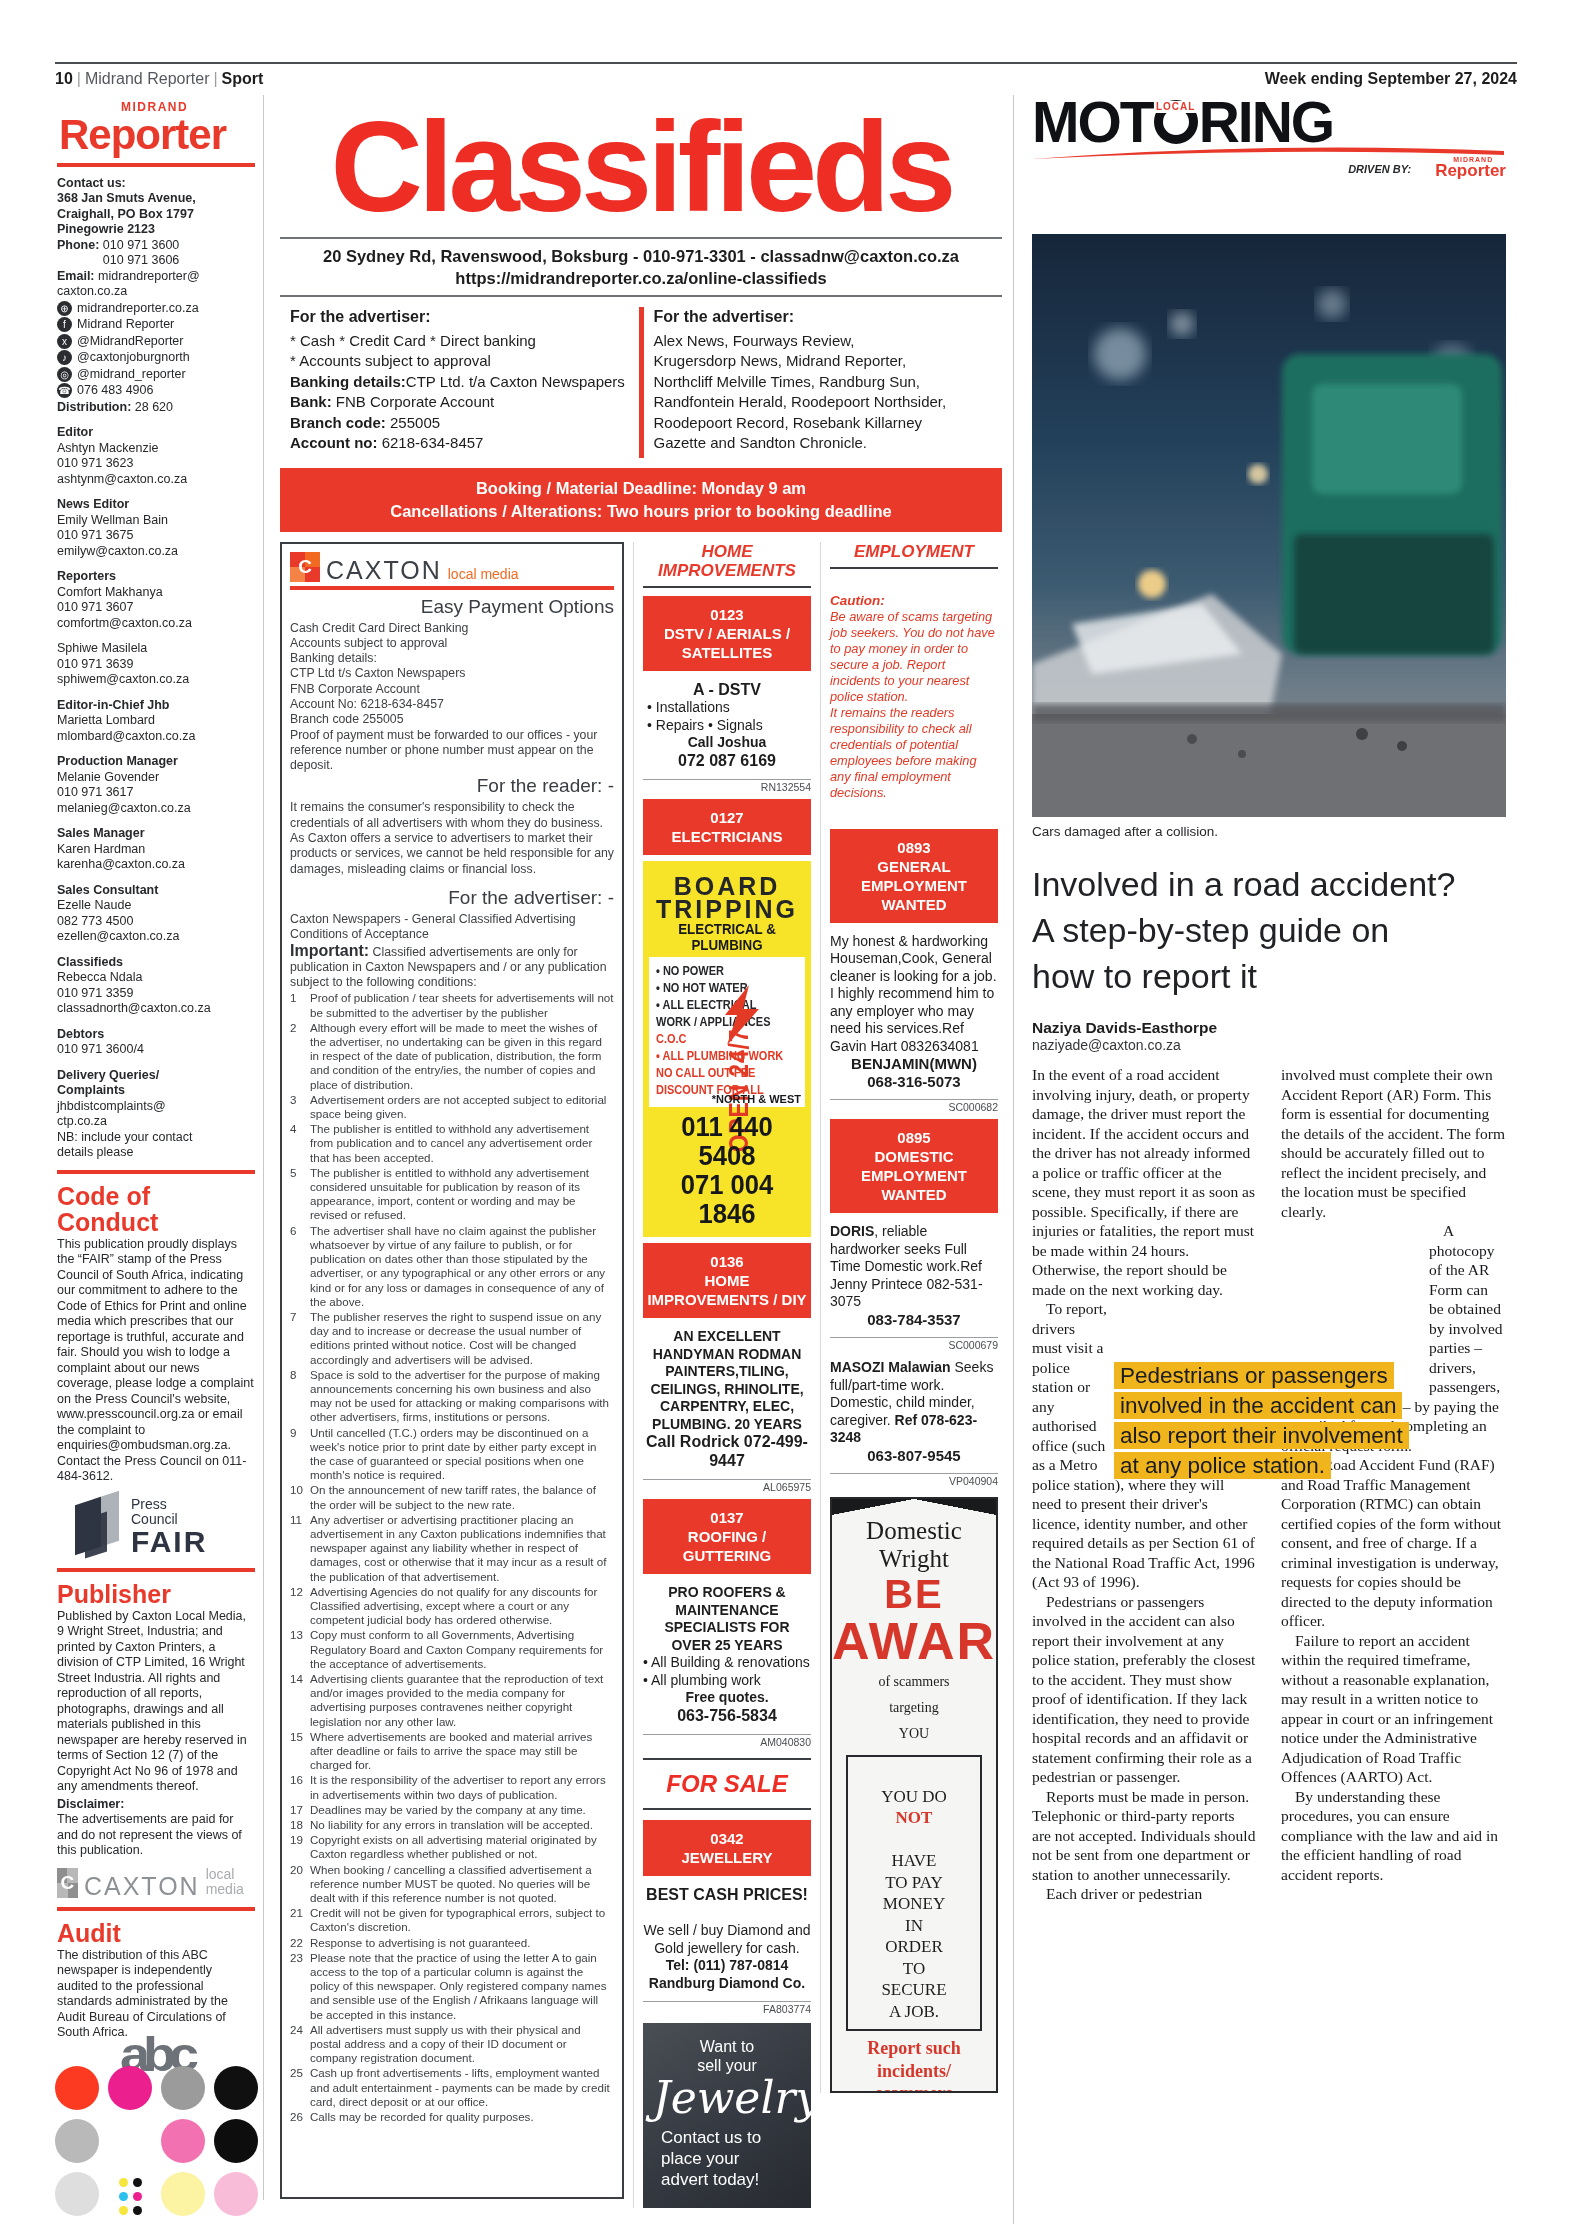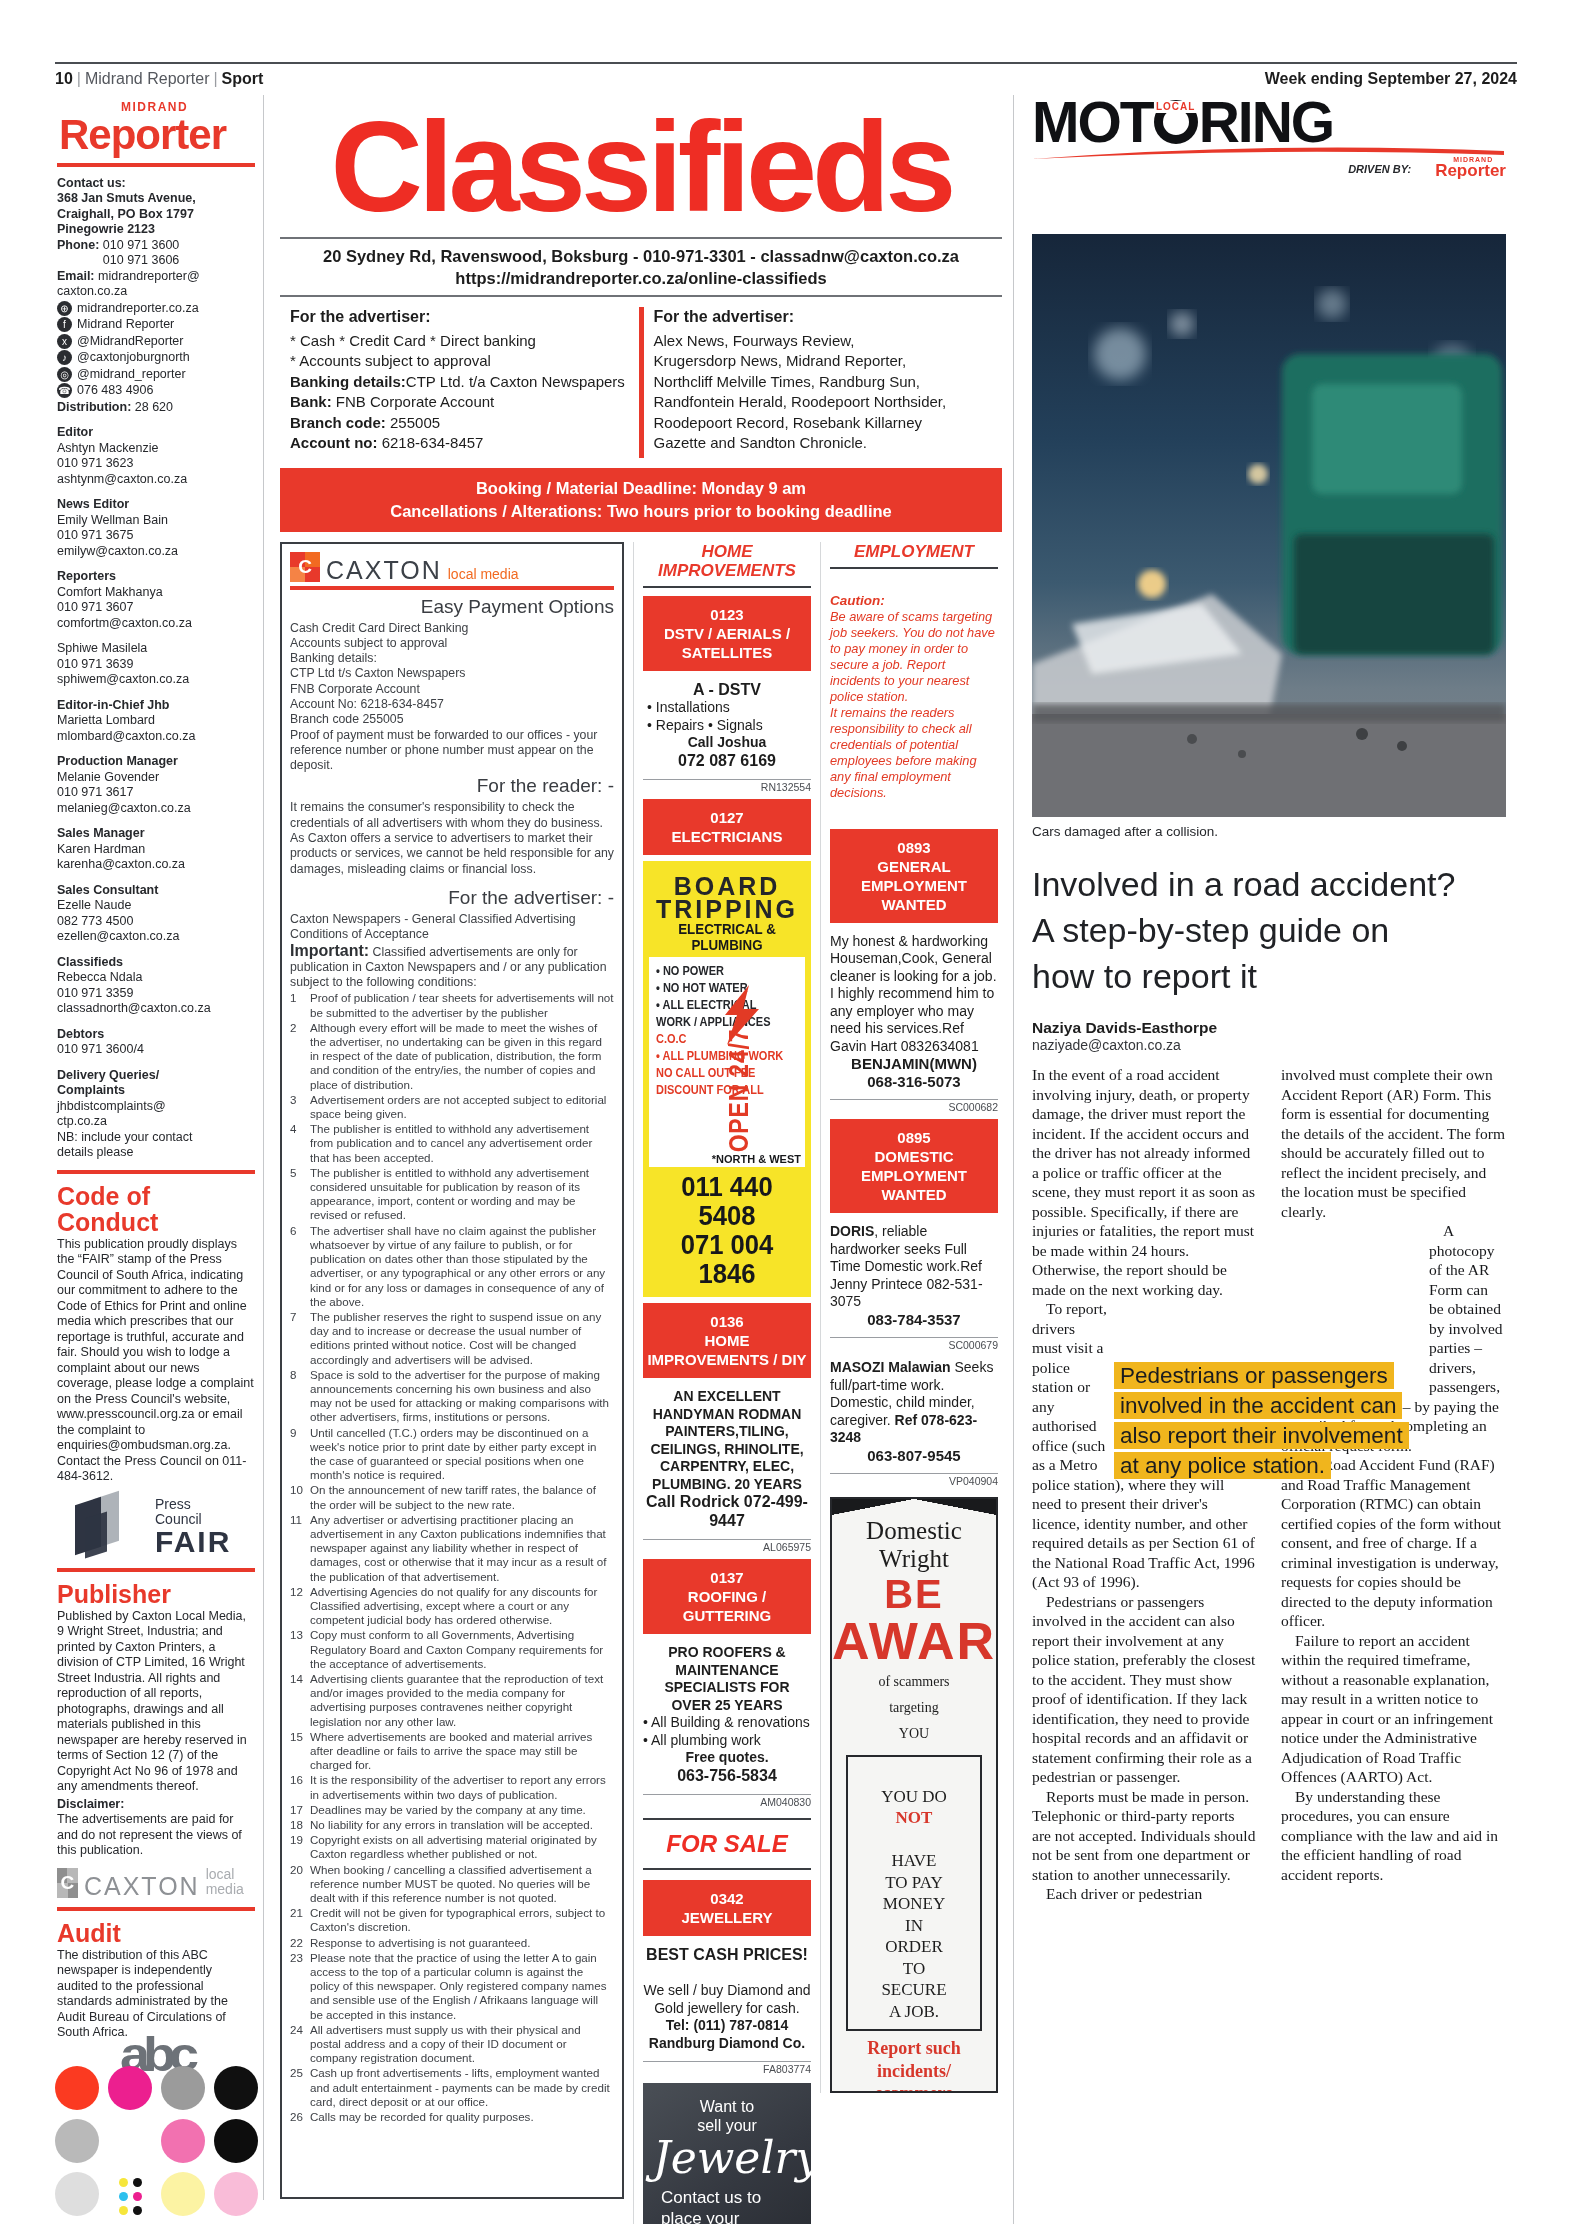--- a/index.html
+++ b/index.html
@@ -30,21 +30,21 @@
   .pre { white-space:pre-line; }
   .soc { display:flex; align-items:center; gap:5px; margin:1px 0; }
   .sicon { width:15px; height:15px; border-radius:50%; background:#2b2d31; color:#fff; font-size:10px;
            display:inline-flex; align-items:center; justify-content:center; flex:0 0 15px; }
   .staff { margin:10px 0 0 0; }
   .staff h4 { font-size:12.5px; font-weight:700; white-space:pre-line; }
   .staff-lines { white-space:pre-line; }
   .sb-red-head { color:#e8392b; font-weight:700; font-size:25px; line-height:26px; margin-bottom:2px; }
   .sb-par { margin-bottom:2px; }
   
-  .pc-logo { display:flex; align-items:center; gap:28px; margin:10px 0 4px 18px; }
+  .pc-logo { display:flex; align-items:center; gap:4px; margin:10px 0 4px 18px; }
   .pc-mark { position:relative; width:52px; height:64px; }
   .pc-mark i { position:absolute; display:block; }
   .pc-a { left:0; top:6px; width:26px; height:50px; background:#2e3442; transform:skewY(-18deg); }
   .pc-b { left:18px; top:0; width:26px; height:50px; background:#9aa0a8; transform:skewY(-18deg); opacity:.8; }
   .pc-c { left:10px; top:20px; width:22px; height:40px; background:#2e3442; transform:skewY(-18deg); opacity:.92; }
   .pc-text { line-height:15px; color:#2e3442; font-size:14px; }
   .pc-text .fair { font-size:30px; font-weight:700; letter-spacing:2px; line-height:30px; }
   
   .cx-logo { display:flex; align-items:flex-end; gap:6px; margin:8px 0 2px 0; }
   .cx-sq { width:30px; height:30px; position:relative; color:#fff; font-weight:700; font-size:19px;
@@ -92,21 +92,21 @@
   .cat-box { background:#e8392b; color:#fff; font-weight:700; font-size:15px; line-height:19px;
              text-align:center; padding:9px 2px; white-space:pre-line; margin:6px 0; }
   .ad { text-align:center; font-size:14px; line-height:17.5px; padding:4px 0; }
   .ad b.big { font-size:16px; }
   .ref-row { border-top:1px solid #9a9da2; text-align:right; font-size:10.5px; color:#4a4d52; padding-top:1px; margin:5px 0 4px 0; }
 
   
   .board { background:#f7e428; padding:14px 6px 8px 6px; margin:6px 0; }
   .bt-title { font-weight:700; font-size:25px; line-height:23px; letter-spacing:3px; color:#24262a; text-align:center; }
   .bt-sub { font-weight:700; font-size:14.5px; color:#17181b; text-align:center; transform:scaleX(.92); }
-  .bt-inner { background:#fff; margin-top:4px; padding:6px 4px 4px 7px; position:relative; height:210px; text-align:left; }
+  .bt-inner { background:#fff; margin-top:4px; padding:6px 4px 4px 7px; position:relative; height:150px; text-align:left; }
   .bt-item { font-weight:700; font-size:12.5px; line-height:17px; transform-origin:left; transform:scaleX(.88); white-space:nowrap; }
   .bt-blk { color:#24262a; } .bt-red { color:#e23a25; }
   .bt-open { position:absolute; right:-8px; top:118px; transform:rotate(-90deg) scaleX(.85); transform-origin:center;
              color:#e23a25; font-weight:700; font-size:27px; letter-spacing:1px; white-space:nowrap; }
   .bt-bolt { position:absolute; right:42px; top:28px; }
   .bt-north { position:absolute; right:4px; bottom:2px; font-weight:700; font-size:11px; color:#17181b; }
   .bt-phones { text-align:center; font-weight:700; font-size:27px; line-height:29px; letter-spacing:0;
                color:#17181b; margin-top:6px; transform:scaleX(.95); }
 
   .forsale { color:#ee2d24; font-weight:700; font-style:italic; font-size:24px; text-align:center;

